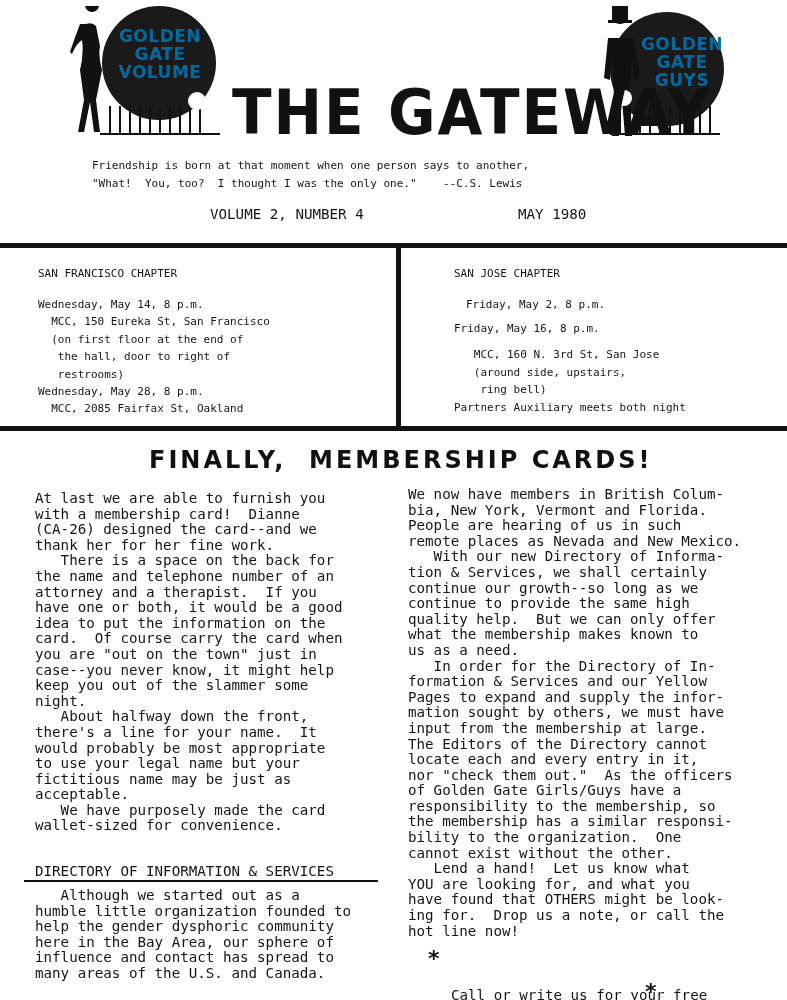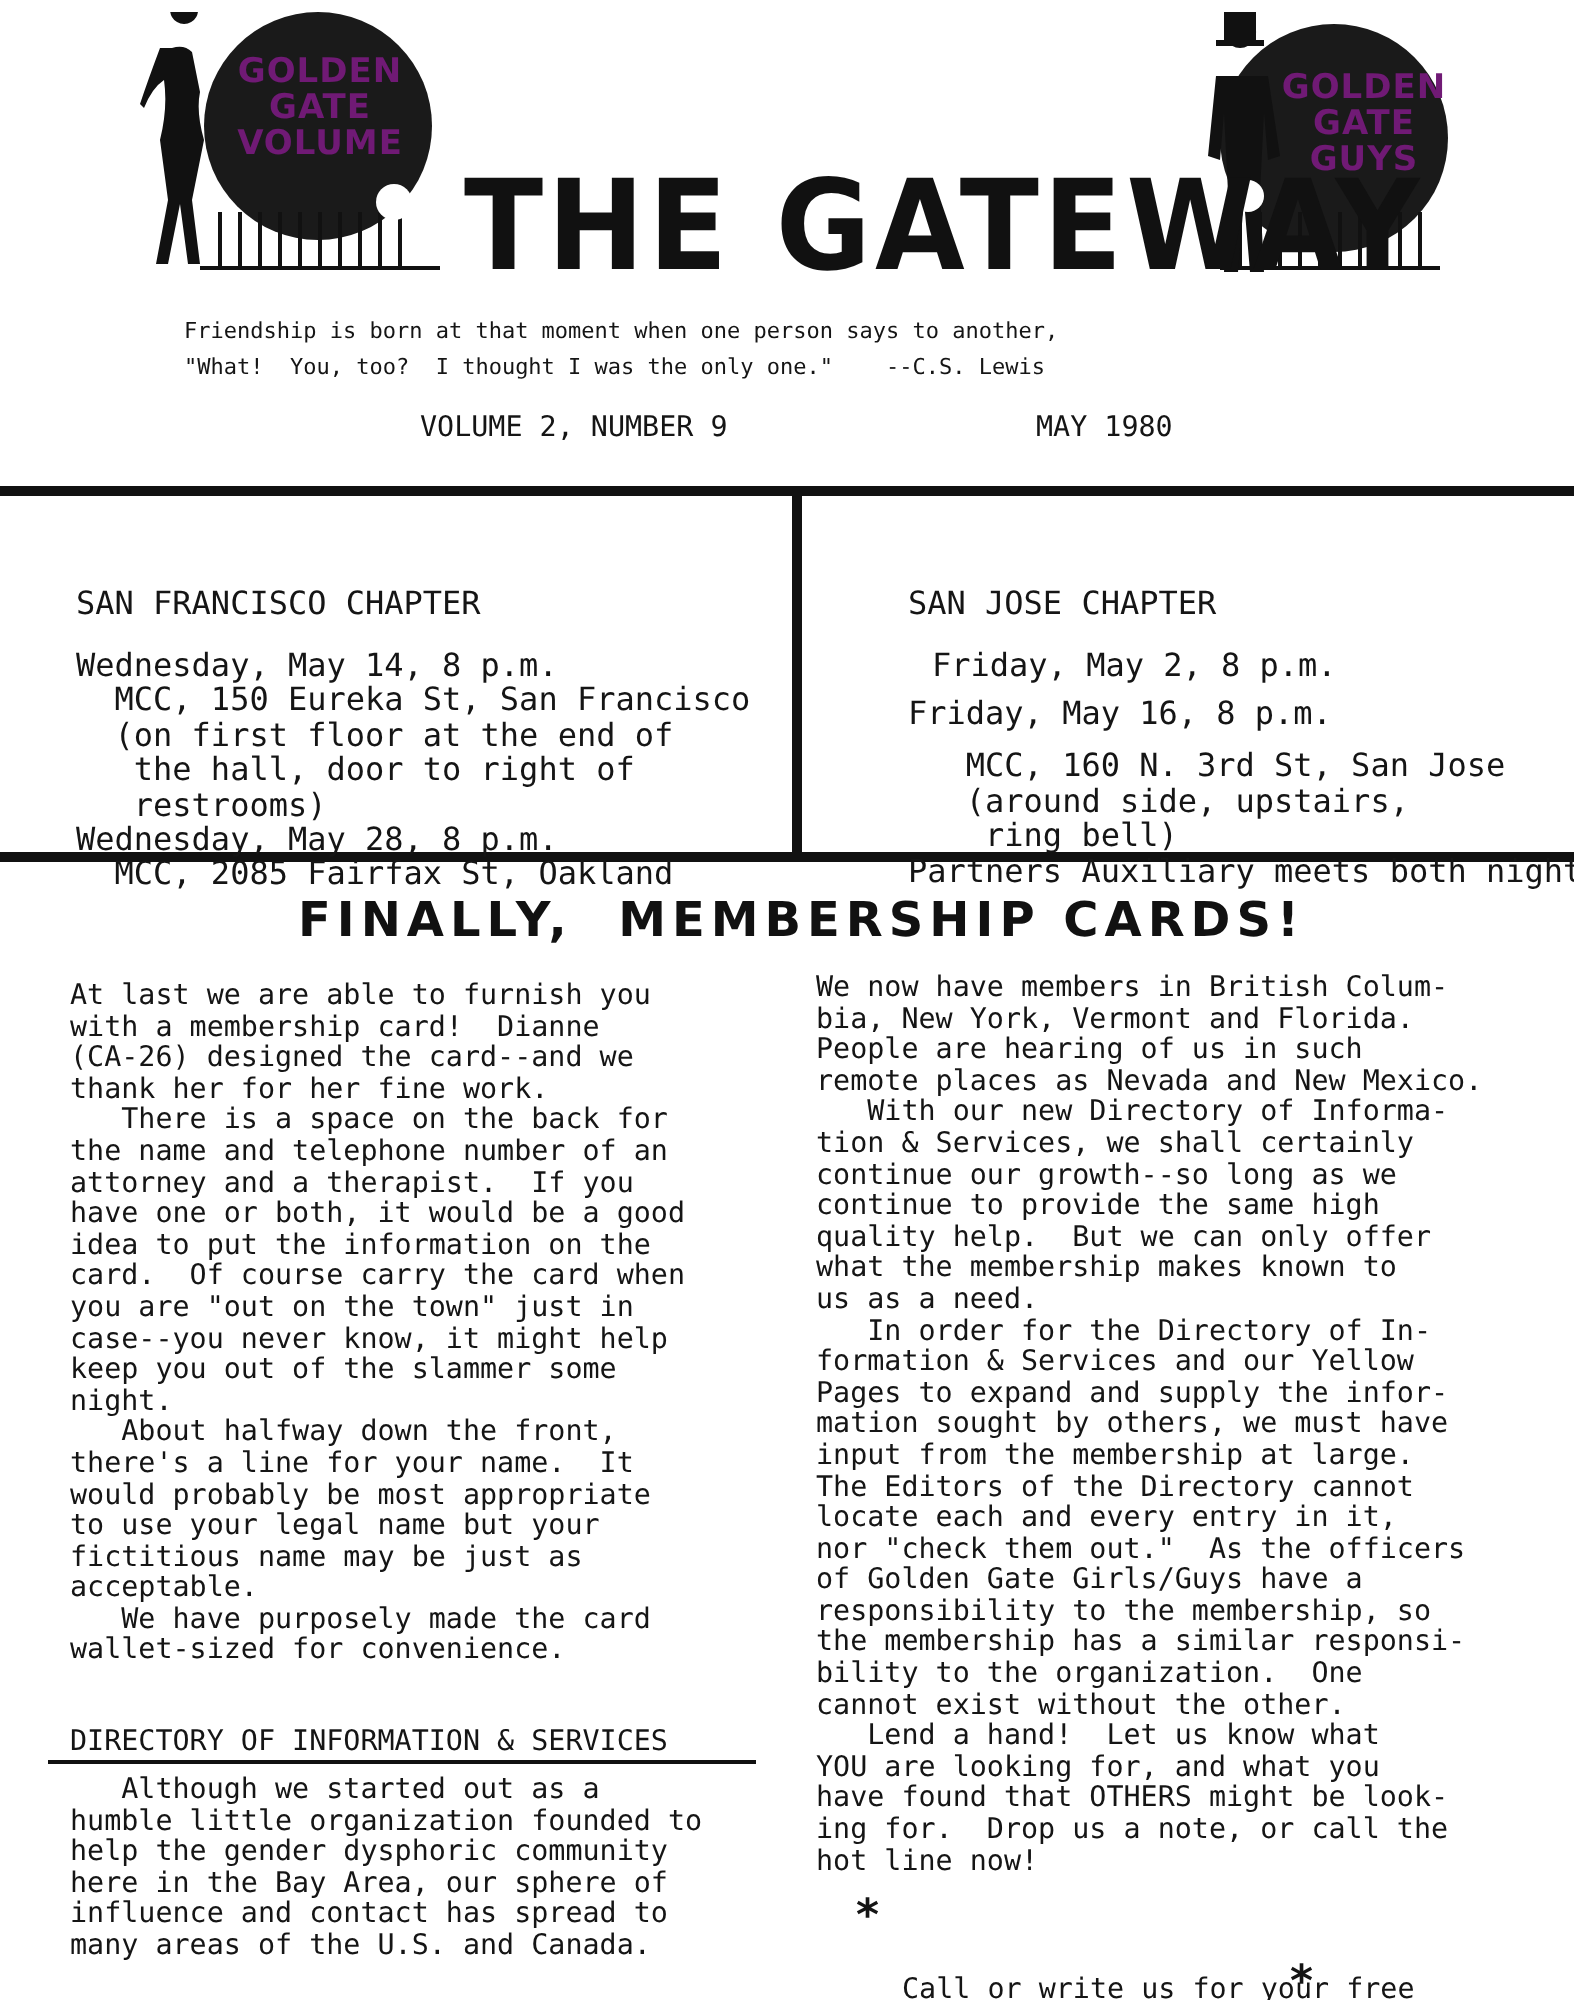--- a/index.html
+++ b/index.html
@@ -4,32 +4,32 @@
   <style>
     html, body { margin: 0; padding: 0; background: #fff; }
     body { width: 787px; height: 1000px; position: relative; overflow: hidden; color: #151515; }
     .mono { font-family: "DejaVu Sans Mono", "Liberation Mono", monospace; }
     .abs { position: absolute; }
 
     .masthead-title { left: 232px; top: 76px; font-family: "DejaVu Sans", sans-serif; font-weight: bold; font-size: 58px; letter-spacing: 2px; transform: scaleY(1.08); transform-origin: top left; color: #111; }
 
     .logo { position: absolute; }
     .logo-circle { position: absolute; border-radius: 50%; background: #1a1a1a; }
-    .logo-text { position: absolute; color: #701a75; font-family: "DejaVu Sans", sans-serif; font-weight: bold; text-align: center; line-height: 1.05; letter-spacing: 0.5px; }
+    .logo-text { position: absolute; color: #0369a1; font-family: "DejaVu Sans", sans-serif; font-weight: bold; text-align: center; line-height: 1.05; letter-spacing: 0.5px; }
     .logo-text span { display: block; }
     .bridge { position: absolute; }
 
     .quote { left: 92px; top: 157px; font-size: 11px; line-height: 18px; white-space: pre; }
     .volume { left: 210px; top: 206px; font-size: 14.2px; white-space: pre; }
     .date { left: 518px; top: 206px; font-size: 14.2px; }
 
     .rule-heavy { position: absolute; height: 5px; background: #111; }
     .vrule { position: absolute; width: 5px; background: #111; }
 
-    .chap { font-size: 16px; line-height: 17.5px; white-space: pre; margin-top: 28px; }
+    .chap { font-size: 11px; line-height: 17.5px; white-space: pre; }
 
     .headline { left: 149px; top: 446px; font-family: "DejaVu Sans", sans-serif; font-weight: bold; font-size: 24px; letter-spacing: 3px; white-space: pre; color: #111; text-align: center; }
 
     .col { font-size: 14.2px; line-height: 15.6px; white-space: pre; }
     .section-rule { position: absolute; height: 2px; background: #111; }
     .asterisk { font-family: "DejaVu Sans", sans-serif; font-weight: bold; font-size: 22px; line-height: 15px; }
   </style>
 </head>
 <body>
 
@@ -87,21 +87,21 @@
     <span>GUYS</span>
   </div>
   <div style="position:absolute;left:36px;top:88px;width:16px;height:16px;border-radius:50%;background:#fff;"></div>
 </div>
 
 <div class="abs masthead-title">THE GATEWAY</div>
 
 <div class="abs mono quote"><span>Friendship is born at that moment when one person says to another,</span>
 <span>"What!  You, too?  I thought I was the only one."    --C.S. Lewis</span></div>
 
-<div class="abs mono volume">VOLUME 2, NUMBER 9</div>
+<div class="abs mono volume">VOLUME 2, NUMBER 4</div>
 <div class="abs mono date">MAY 1980</div>
 
 <div class="rule-heavy" style="left:0;top:243px;width:787px;"></div>
 <div class="vrule" style="left:396px;top:243px;height:188px;"></div>
 <div class="rule-heavy" style="left:0;top:426px;width:787px;"></div>
 
 <div class="abs mono chap" style="left:38px;top:265px;">SAN FRANCISCO CHAPTER</div>
 <div class="abs mono chap" style="left:38px;top:296px;">Wednesday, May 14, 8 p.m.</div>
 <div class="abs mono chap" style="left:38px;top:313px;">  MCC, 150 Eureka St, San Francisco
   (on first floor at the end of

